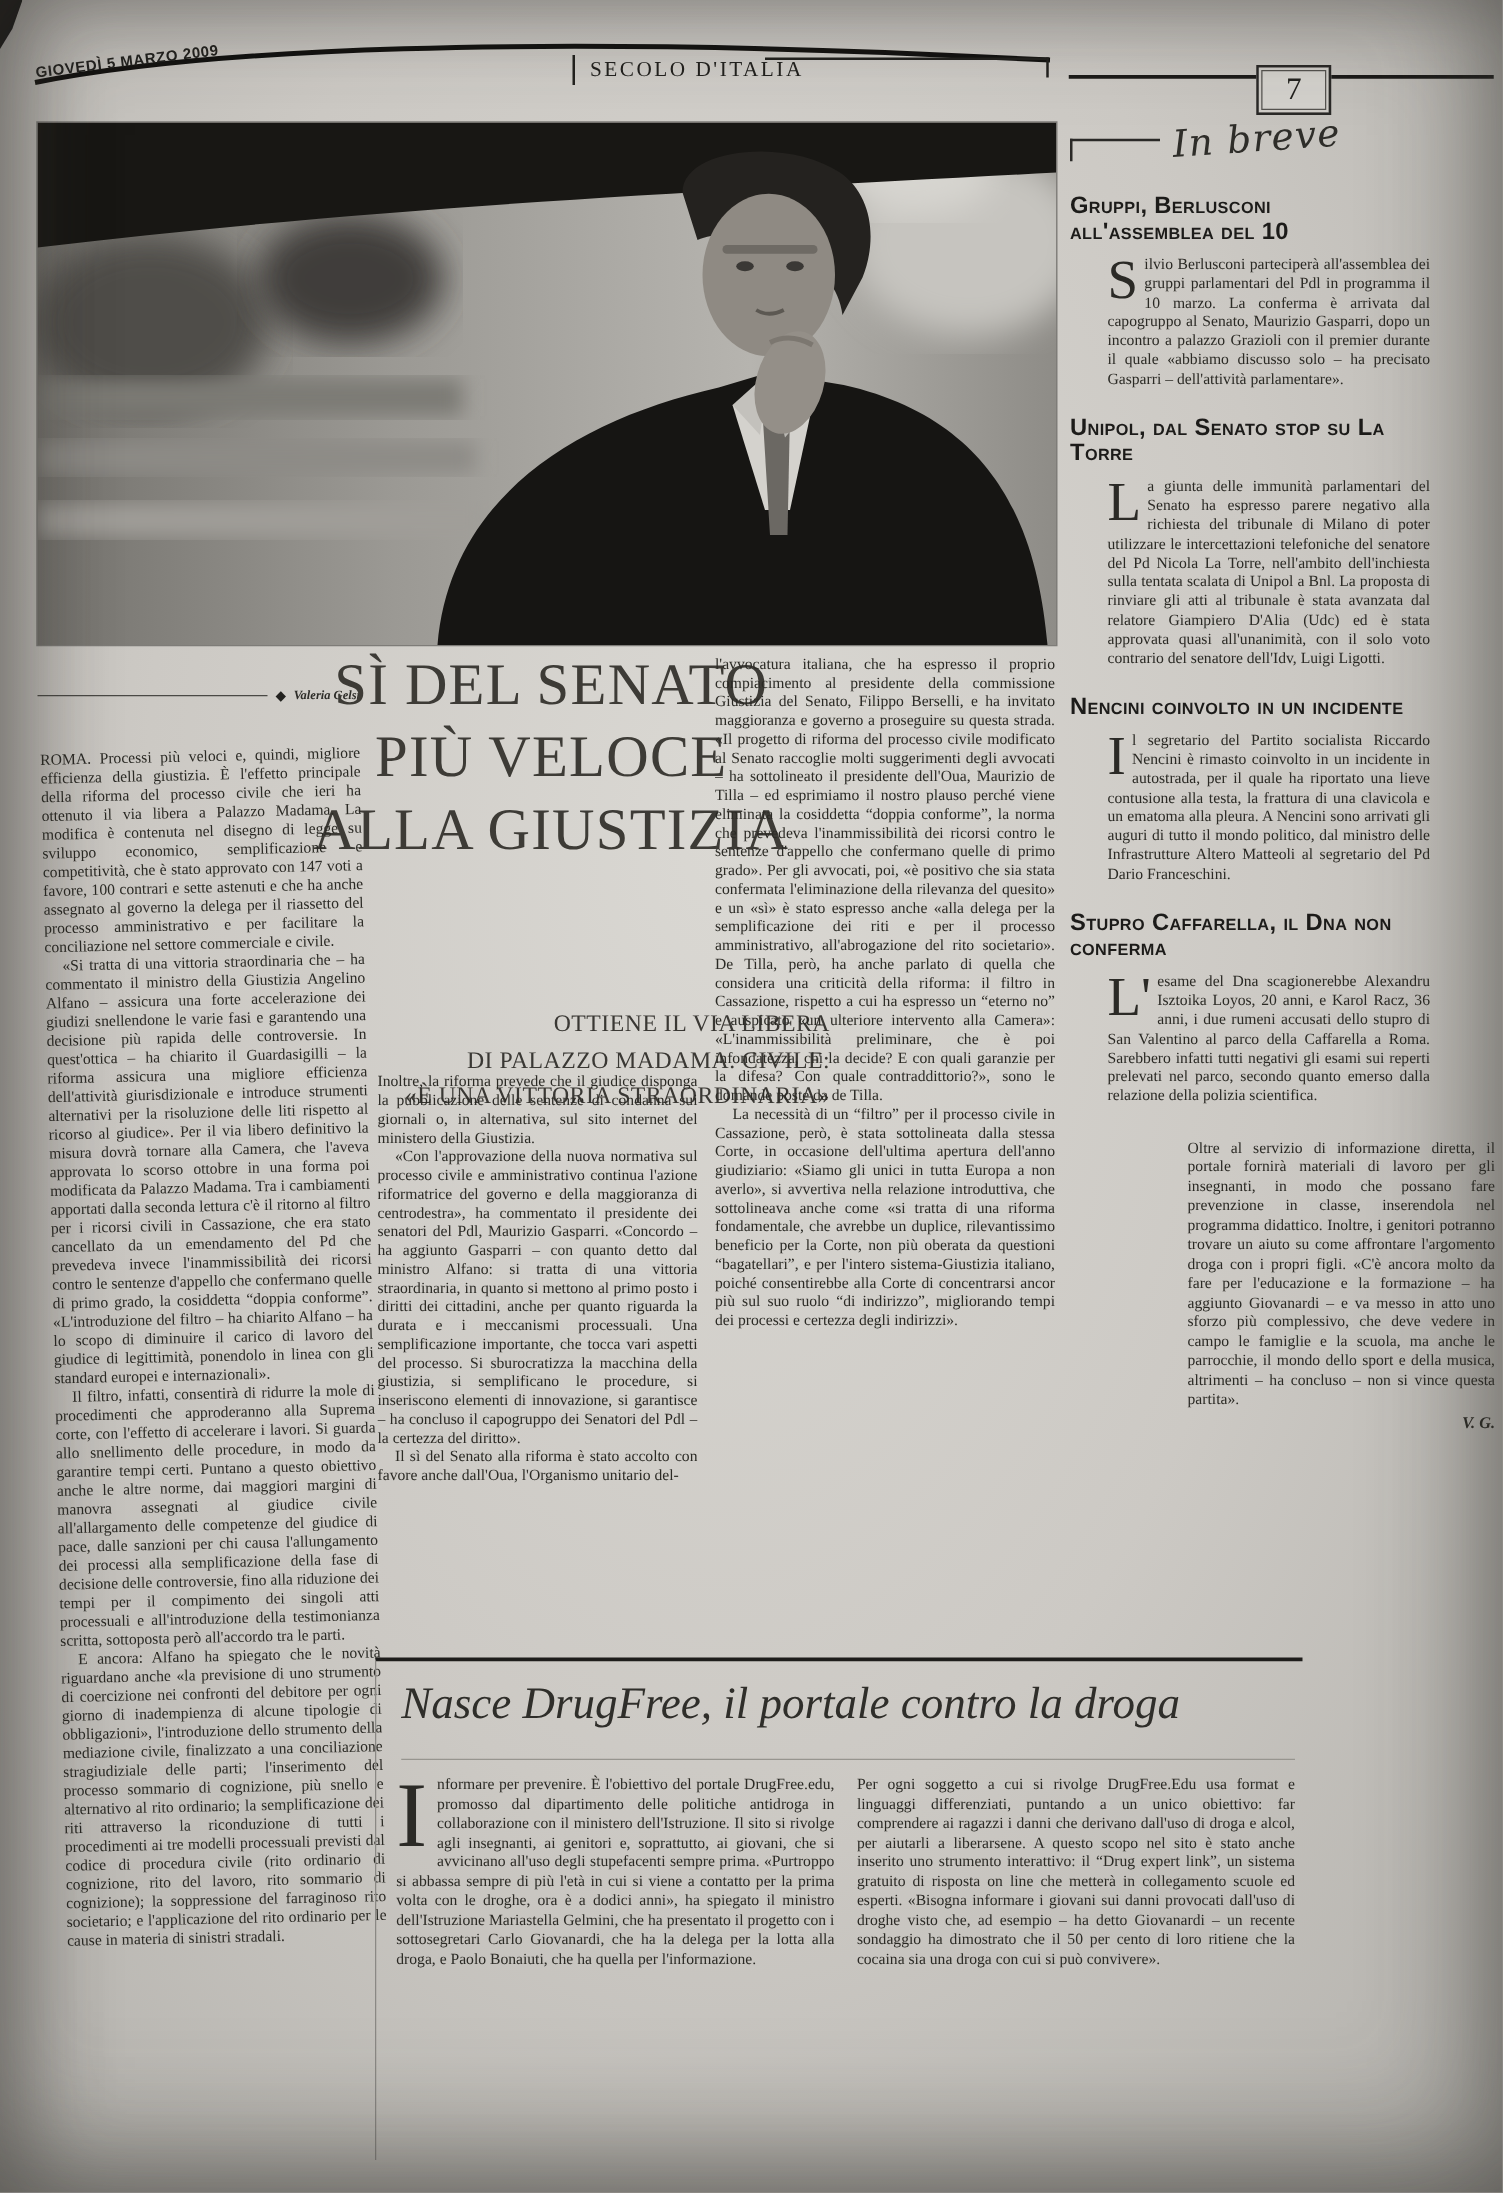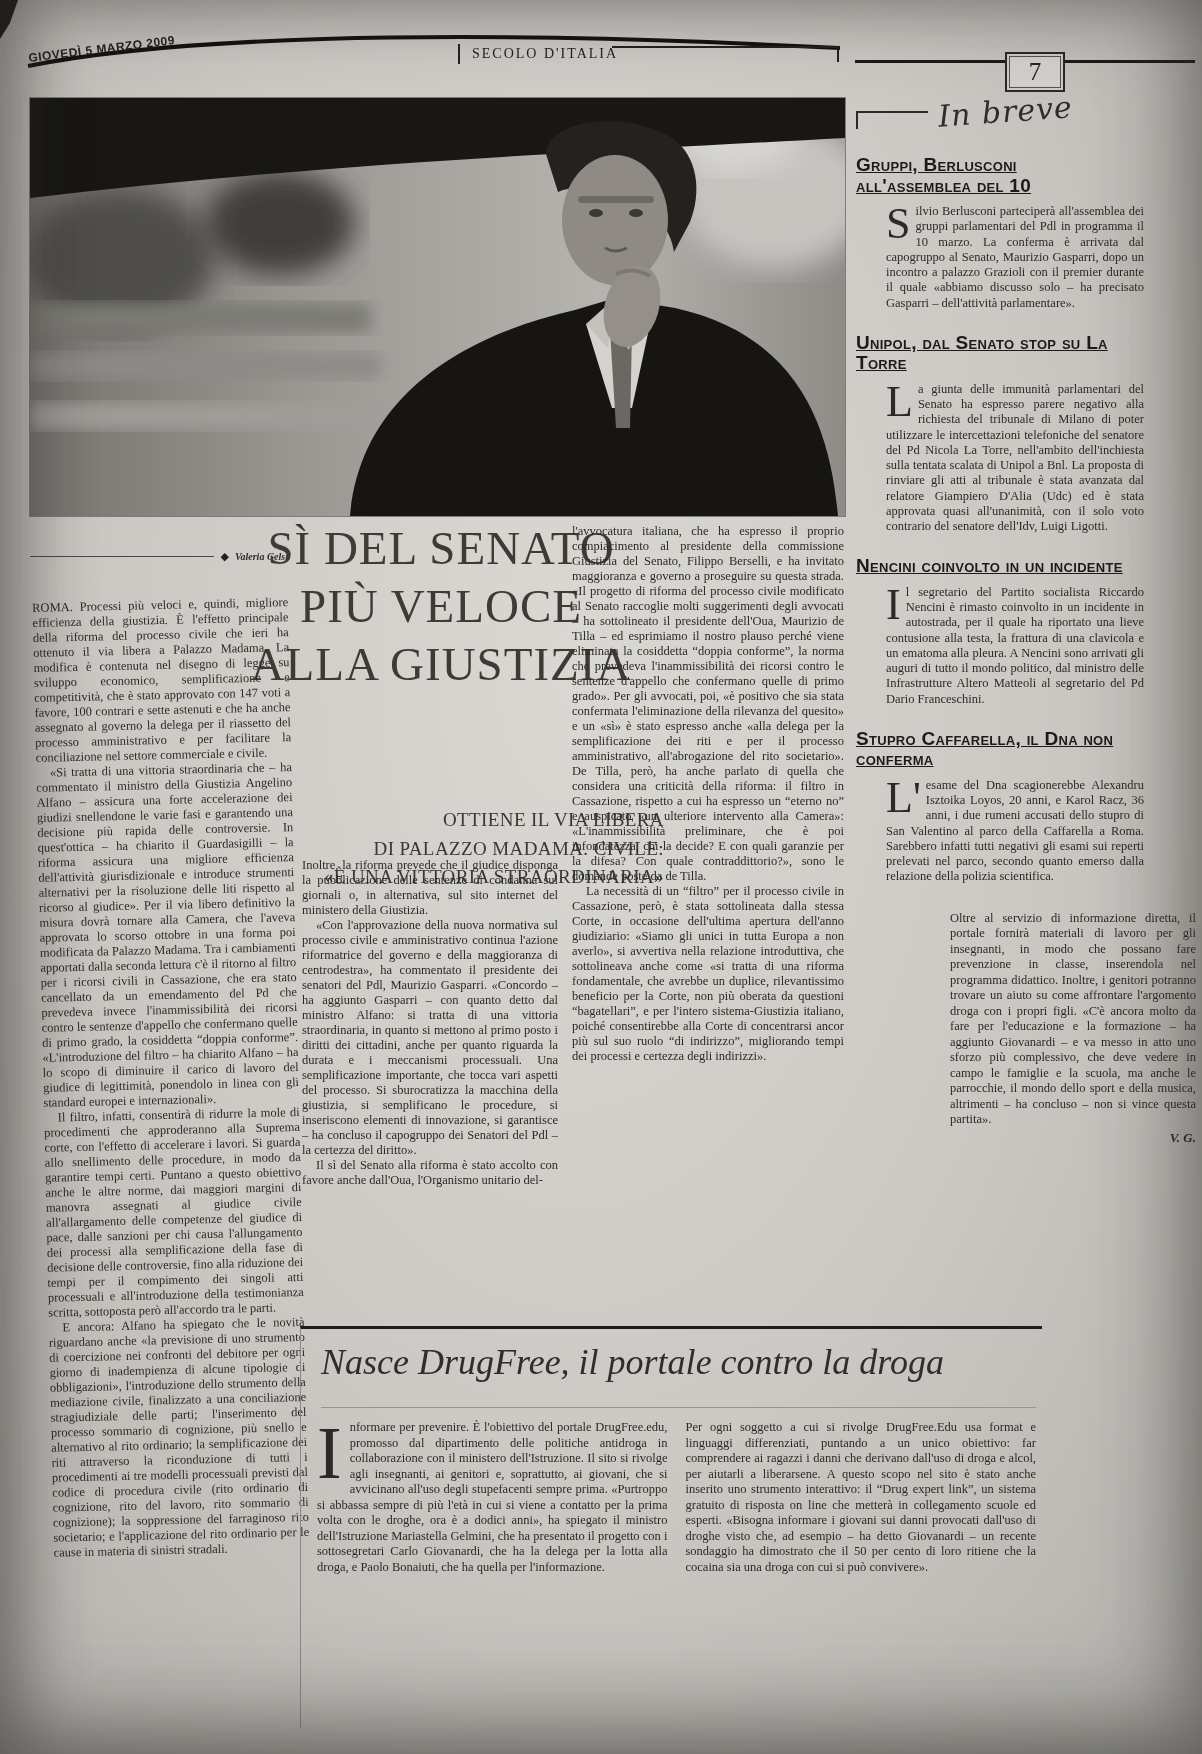--- a/index.html
+++ b/index.html
@@ -8,21 +8,21 @@
     background:radial-gradient(ellipse at 48% 38%, #dad8d3 0%, #ccc9c4 52%, #b2b0ab 100%);
     font-family:"Liberation Serif", serif;color:#2b2a25;}
   .paper::after{content:"";position:absolute;inset:0;pointer-events:none;
     box-shadow:inset 0 0 90px rgba(45,43,40,.40), inset -25px -45px 90px rgba(60,58,54,.30), inset 30px 0 60px rgba(50,48,45,.25);}
   .edge-mark{position:absolute;left:0;top:0;width:18px;height:46px;background:#151412;
     clip-path:polygon(0 0,100% 0,55% 50%,0 85%);}
   
   .top-rule-svg{position:absolute;left:18px;top:28px;}
   .date{position:absolute;left:28px;top:42px;font-family:"Liberation Sans",sans-serif;
     font-size:12px;font-weight:bold;letter-spacing:.5px;color:#23221f;transform:rotate(-7deg);}
-  .masthead{position:absolute;left:458px;top:44px;font-size:14px;letter-spacing:2px;
+  .masthead{position:absolute;left:458px;top:44px;font-size:17px;letter-spacing:2px;
     color:#23221f;border-left:2px solid #23221f;padding:2px 0 2px 12px;font-variant:small-caps;}
   .masthead-bracket{position:absolute;left:612px;top:46px;width:225px;height:14px;
     border-top:2px solid #23221f;border-right:2px solid #23221f;}
   .right-rule{position:absolute;left:855px;top:60px;width:340px;border-top:3px solid #1c1b19;}
   .pagenum-box{position:absolute;left:1005px;top:52px;width:56px;height:36px;
     border:2px solid #2a2927;box-shadow:inset 0 0 0 2px #cfccc7, inset 0 0 0 3px #55534f;
     display:flex;align-items:center;justify-content:center;font-size:25px;color:#23221f;background:#d3d1cc;}
   
   .photo{position:absolute;left:30px;top:98px;width:815px;height:418px;overflow:hidden;
     box-shadow:0 0 0 1px #7e7c78;}
@@ -44,21 +44,21 @@
   .col-mid{left:302px;top:858px;width:256px;height:398px;}
   .col-right{left:572px;top:524px;width:272px;height:736px;}
   
   .sidebar{position:absolute;left:856px;top:94px;width:340px;height:1520px;}
   .inbreve-wrap{display:flex;align-items:flex-end;gap:10px;margin-bottom:26px;}
   .inbreve-bracket{width:70px;height:16px;border-top:2px solid #2a2927;border-left:2px solid #2a2927;}
   .inbreve-script{font-style:italic;font-size:30px;color:#2e2d29;transform:rotate(-4deg);
     font-family:"DejaVu Serif",serif;letter-spacing:1px;}
   .brief{margin-bottom:22px;}
   .brief-title{margin-left:20px;font-family:"Liberation Sans",sans-serif;font-weight:bold;
-    font-variant:small-caps;font-size:19px;line-height:1.08;color:#1c1b19;letter-spacing:.3px;width:280px;text-decoration:underline;}
+    font-variant:small-caps;font-size:19px;line-height:1.08;color:#1c1b19;letter-spacing:.3px;width:280px;}
   .brief-body{margin:8px 0 0 30px;width:258px;font-size:12.5px;line-height:1.22;text-align:justify;}
   .dropcap{float:left;font-size:44px;line-height:.82;padding:2px 5px 0 0;color:#2b2a26;}
   
   .df-col3{margin:26px 0 0 94px;width:246px;font-size:12.5px;line-height:1.24;text-align:justify;}
   .sig{text-align:right;font-weight:bold;font-style:italic;font-size:13px;margin-top:2px;}
   
   .drugfree{position:absolute;left:300px;top:1326px;width:742px;height:402px;
     border-top:3px solid #1e1d1b;border-left:1px solid #8a8884;padding:8px 6px 0 16px;
     box-sizing:border-box;overflow:hidden;}
   .df-title{font-style:italic;font-size:36px;color:#2f2e2a;margin:4px 0 12px 4px;

